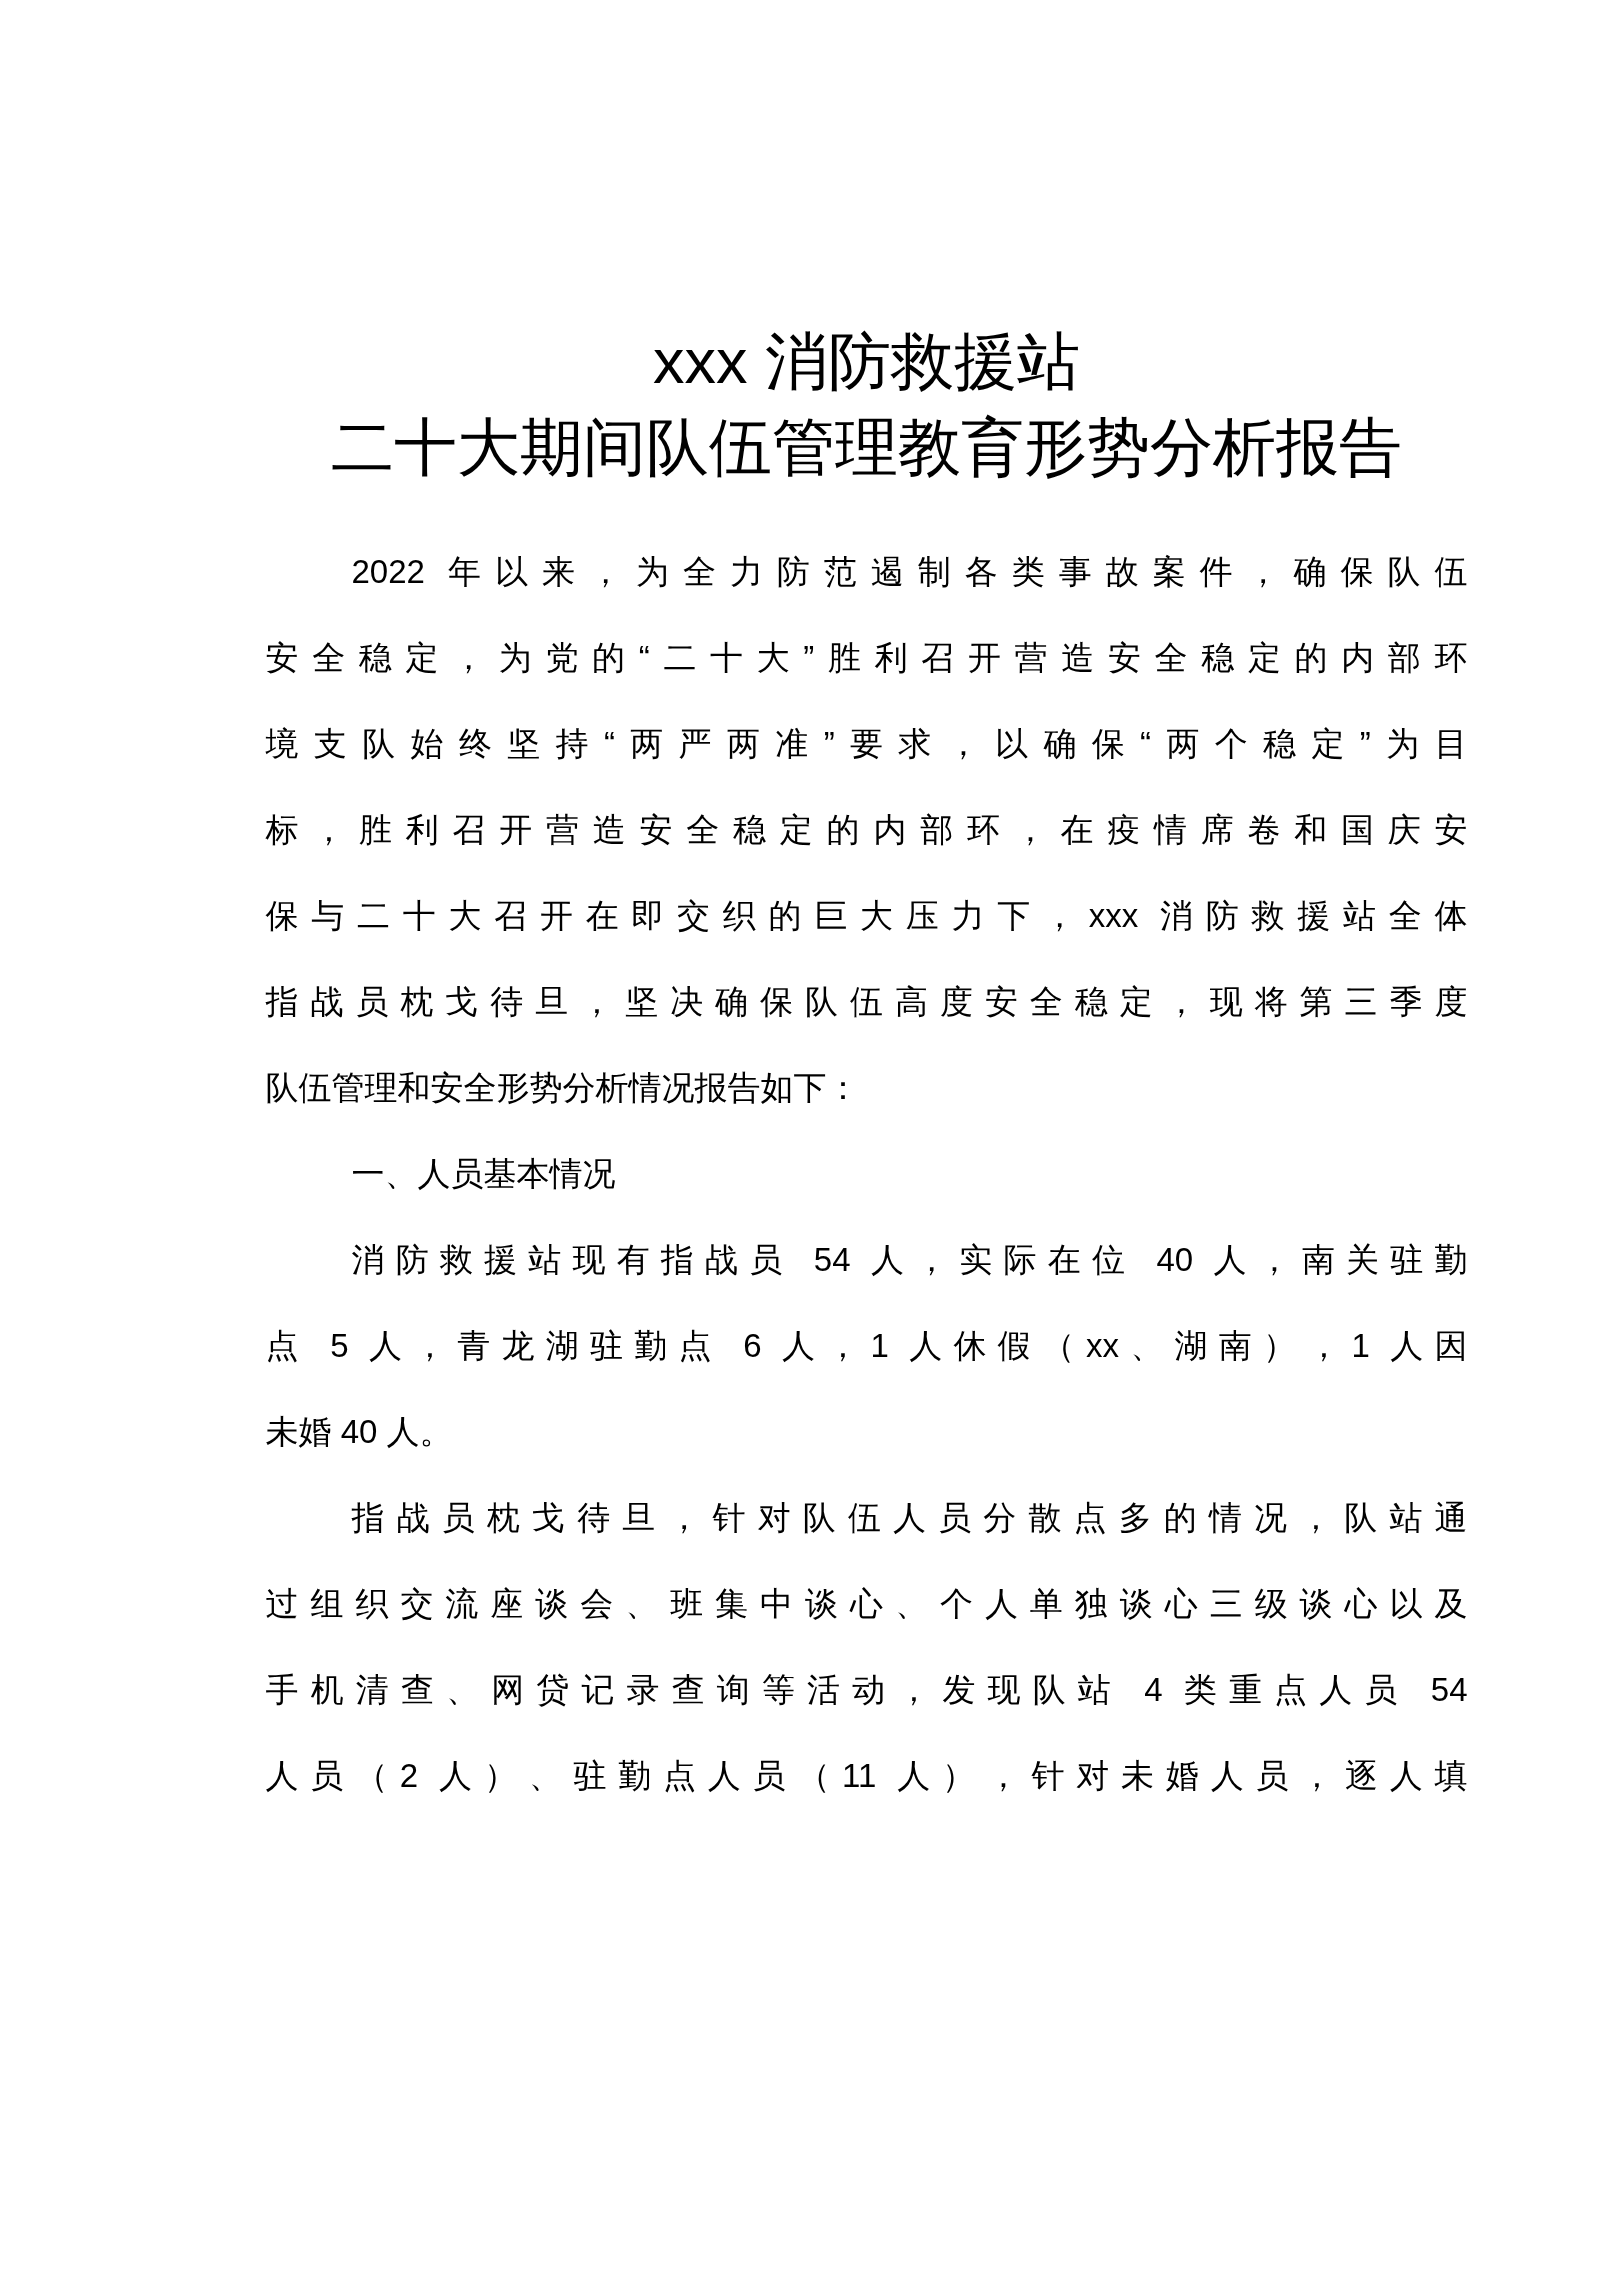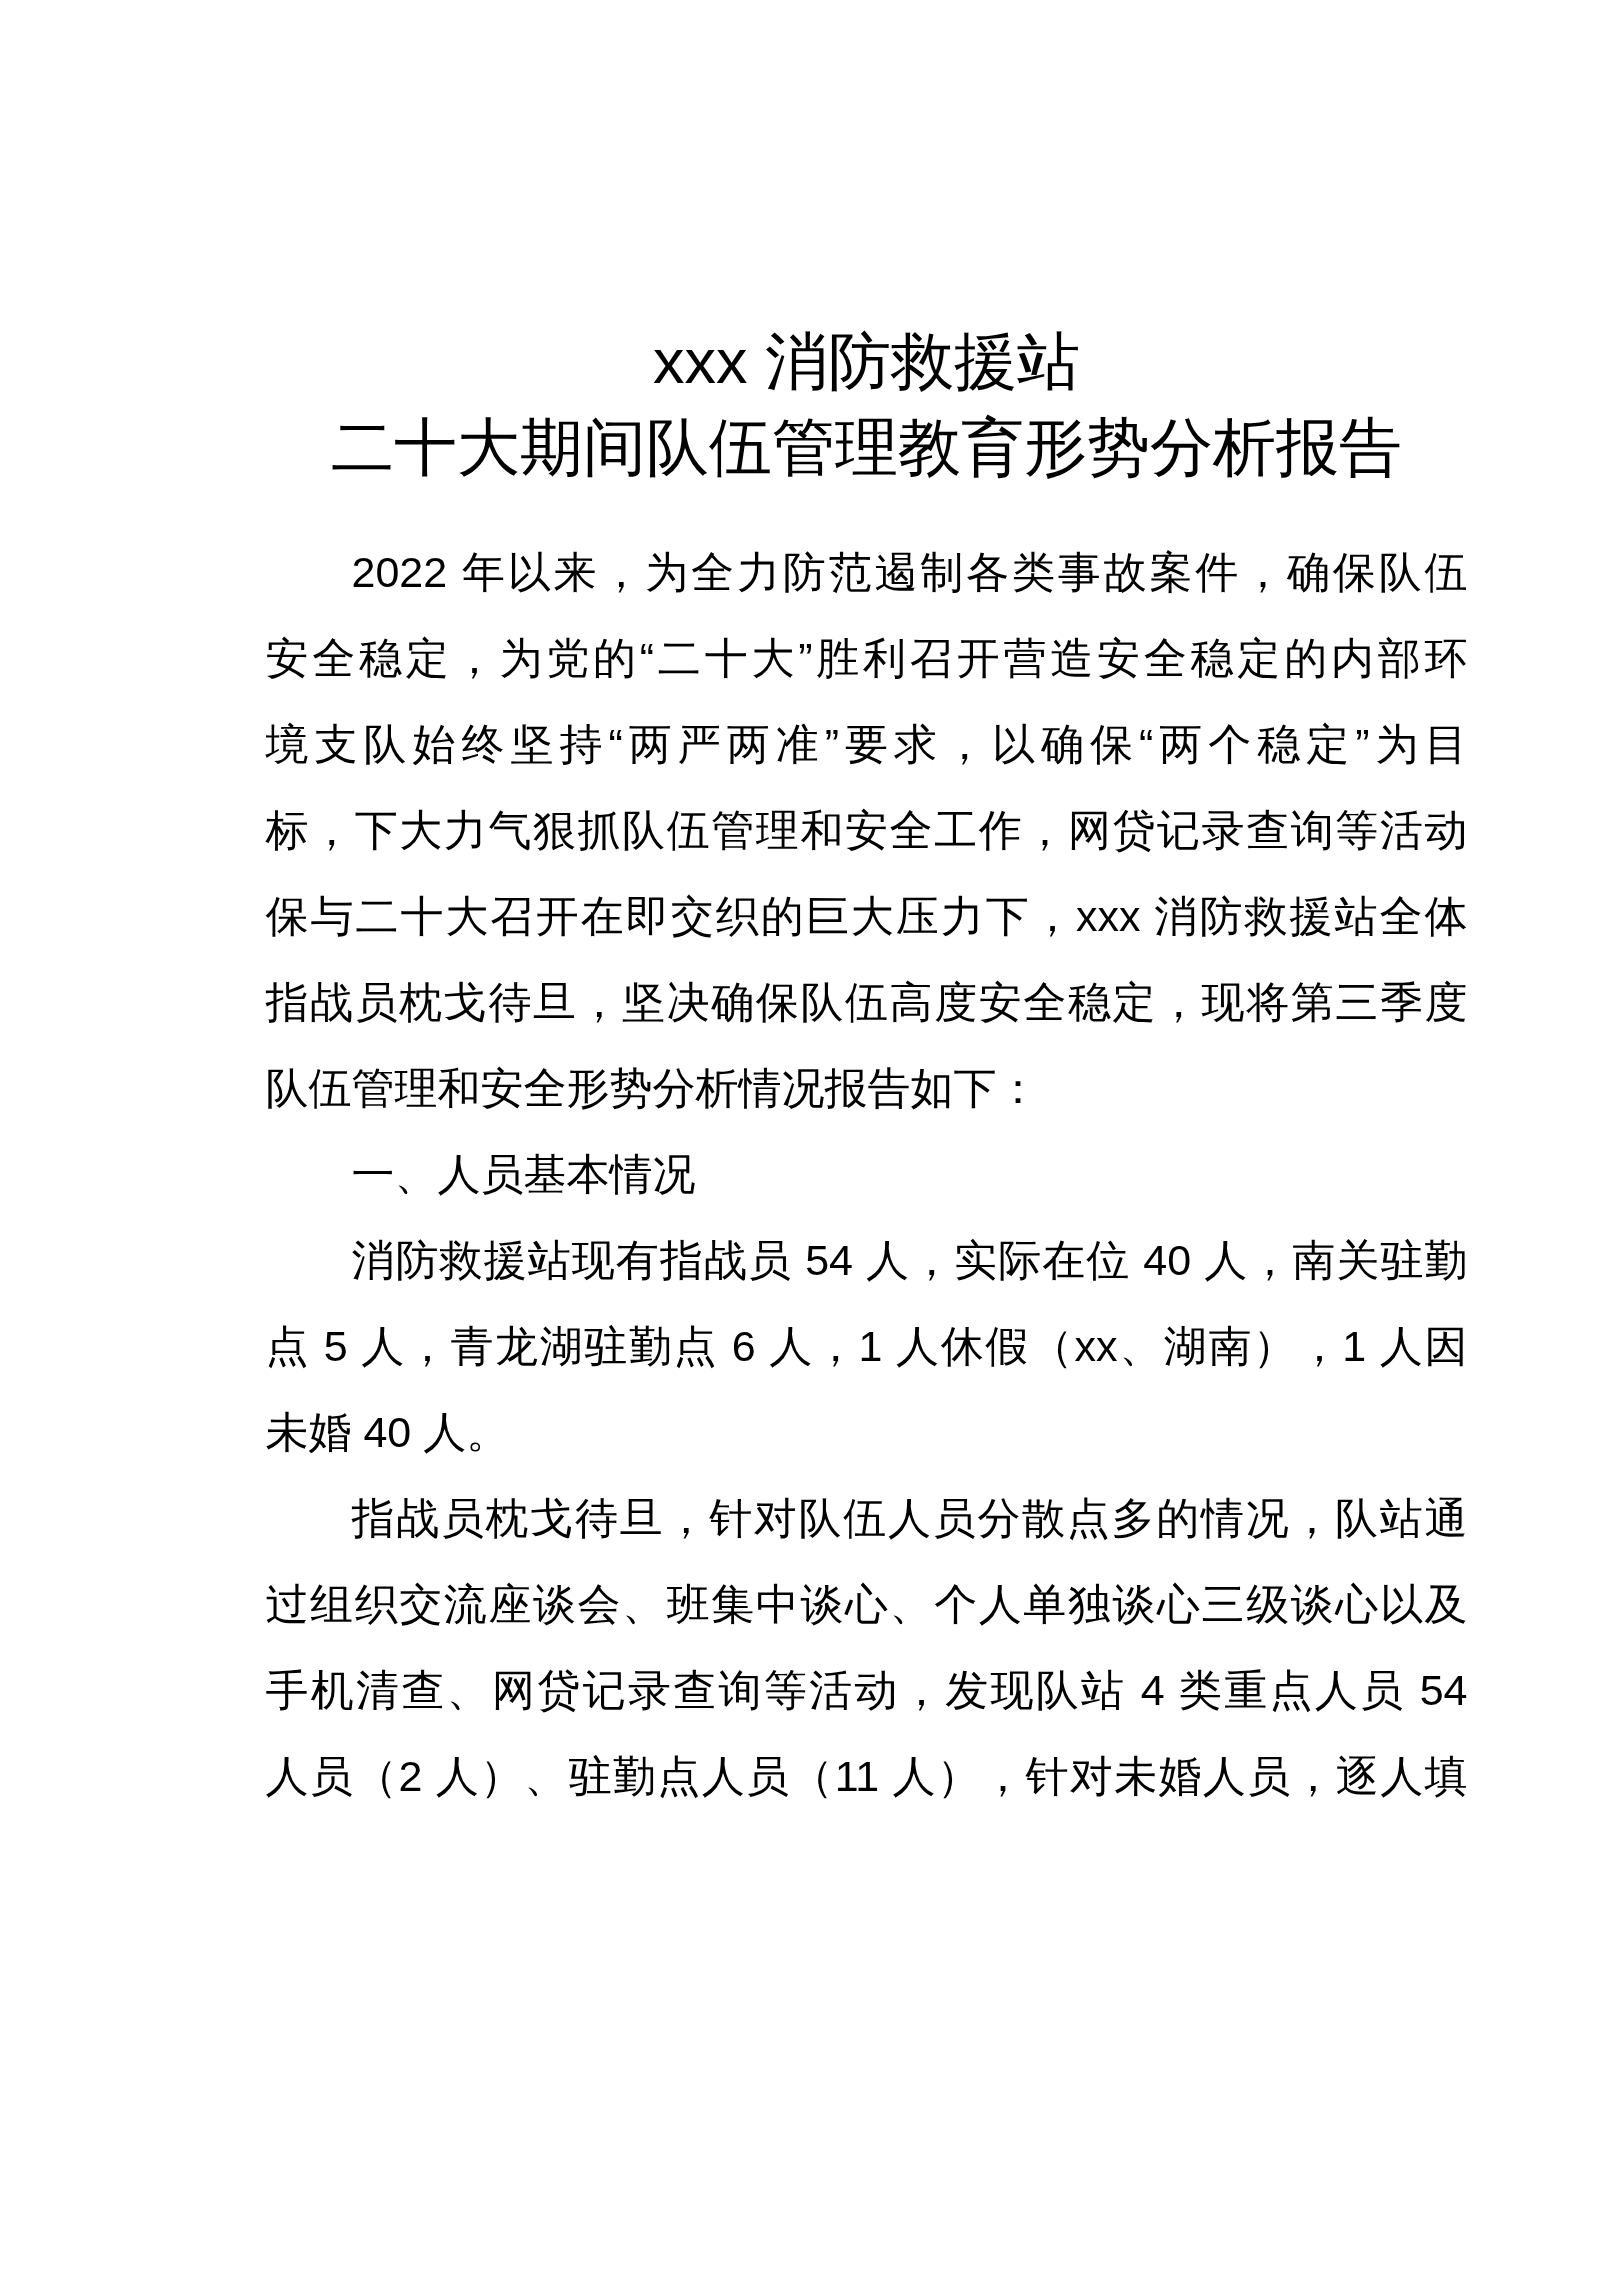--- a/index.html
+++ b/index.html
@@ -26,21 +26,21 @@
   .doc-title {
     font-size: 63px;
     font-weight: normal;
     line-height: 86px;
     text-align: center;
     white-space: nowrap;
   }
 
   .doc-body {
     margin-top: 39px;
-    font-size: 43px;
+    font-size: 33px;
     line-height: 86px;
   }
 
   .para { margin: 0; }
 
   .line {
     text-align: justify;
     text-align-last: justify;
     min-height: 86px;
   }
@@ -61,21 +61,21 @@
   <div class="content">
     <h1 class="doc-title">
       <div class="title-line">xxx 消防救援站</div>
       <div class="title-line">二十大期间队伍管理教育形势分析报告</div>
     </h1>
     <div class="doc-body">
         <div class="para">
           <div class="line first">2022 年以来，为全力防范遏制各类事故案件，确保队伍</div>
           <div class="line">安全稳定，为党的“二十大”胜利召开营造安全稳定的内部环</div>
           <div class="line">境支队始终坚持“两严两准”要求，以确保“两个稳定”为目</div>
-          <div class="line">标，下大力气狠抓队伍管理和安全工作，网贷记录查询等活动</div>
+          <div class="line">标，胜利召开营造安全稳定的内部环，在疫情席卷和国庆安</div>
           <div class="line">保与二十大召开在即交织的巨大压力下，xxx 消防救援站全体</div>
           <div class="line">指战员枕戈待旦，坚决确保队伍高度安全稳定，现将第三季度</div>
           <div class="line last">队伍管理和安全形势分析情况报告如下：</div>
         </div>
         <div class="para">
           <div class="line first last">一、人员基本情况</div>
         </div>
         <div class="para">
           <div class="line first">消防救援站现有指战员 54 人，实际在位 40 人，南关驻勤</div>
           <div class="line">点 5 人，青龙湖驻勤点 6 人，1 人休假（xx、湖南），1 人因</div>

